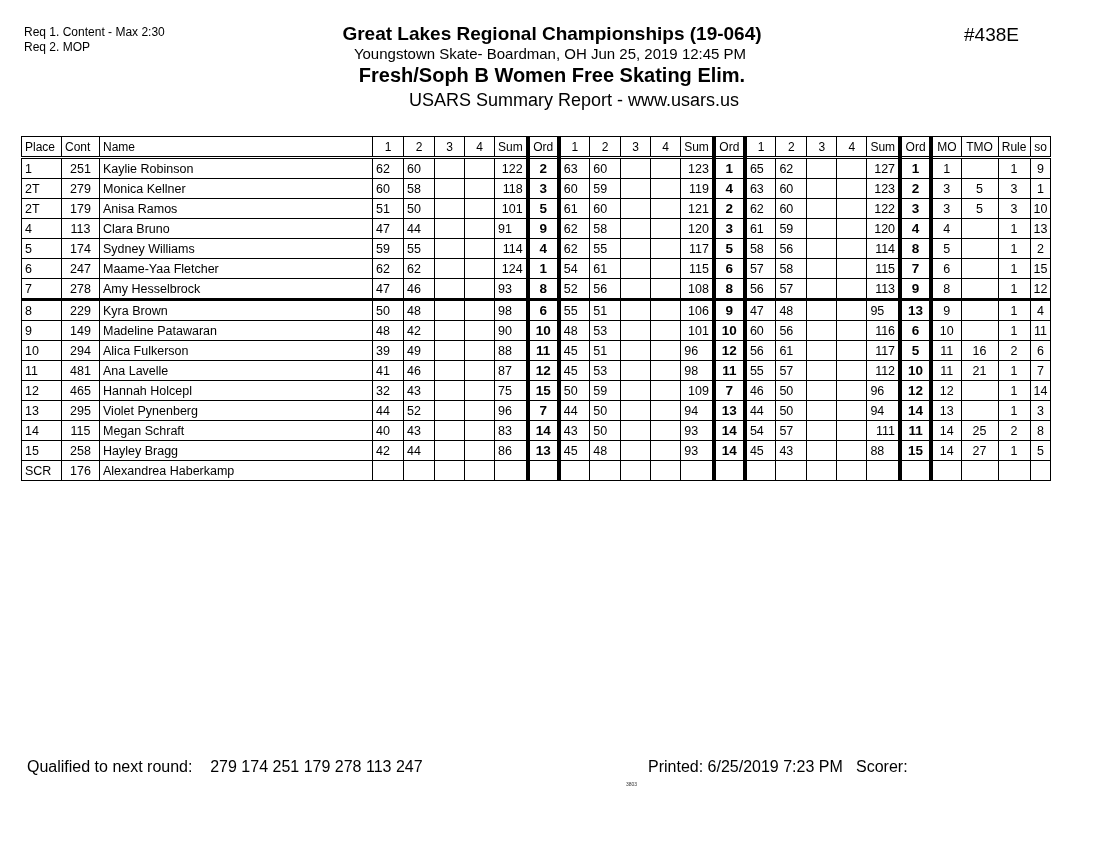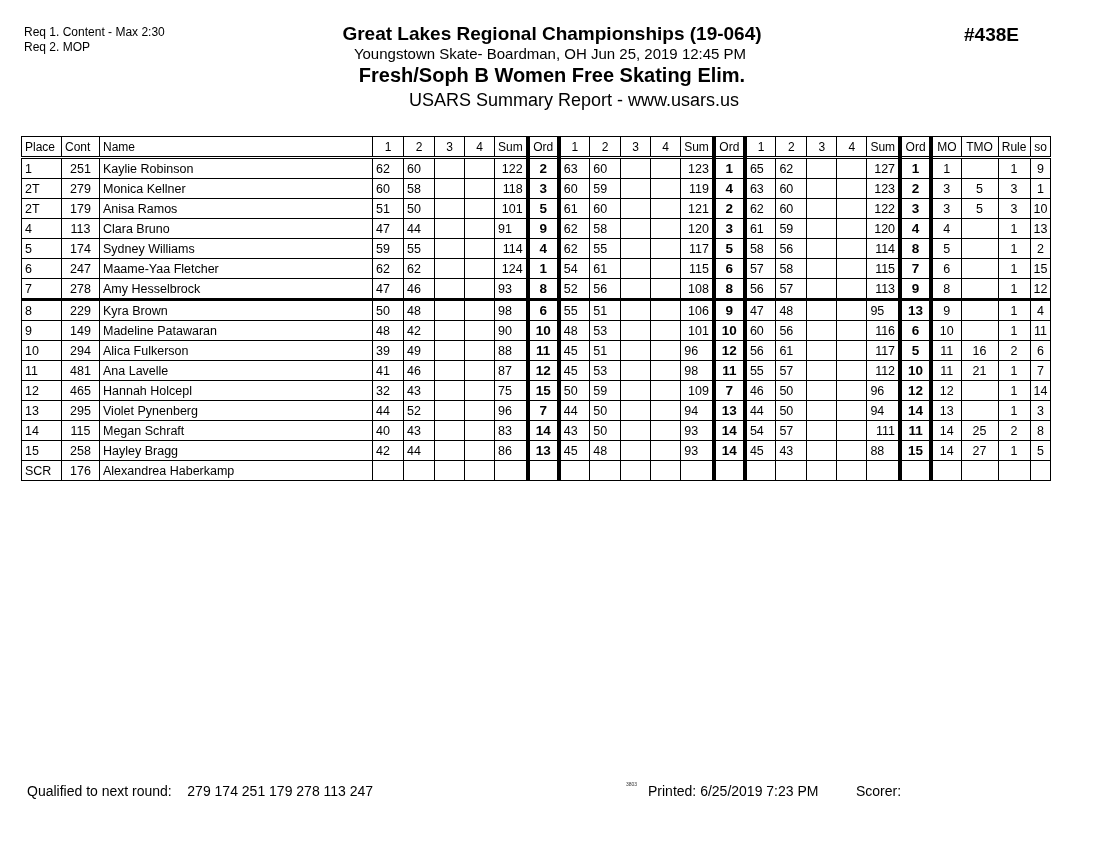--- a/index.html
+++ b/index.html
@@ -6,21 +6,21 @@
   body {
     width: 1100px; height: 850px; position: relative; overflow: hidden;
     font-family: "Liberation Sans", sans-serif; color: #000;
   }
   .req { position: absolute; left: 24px; top: 25px; font-size: 12px; line-height: 15px; }
   .title-block { position: absolute; left: 0; width: 1100px; text-align: center; }
   .t1 { top: 23px; font-size: 19px; font-weight: bold; left: 2px; }
   .t2 { top: 45px; font-size: 15px; }
   .t3 { top: 64px; font-size: 20px; font-weight: bold; left: 2px; }
   .t4 { top: 90px; font-size: 18px; padding-left: 24px; }
-  .eventno { position: absolute; left: 964px; top: 24px; font-size: 19px; font-weight: bold; }
+  .eventno { position: absolute; left: 964px; top: 24px; font-size: 19px; font-weight: normal; }
 
   table.results {
     position: absolute; left: 21px; top: 136px;
     border-collapse: collapse; font-size: 12.5px; table-layout: fixed;
   }
   table.results td, table.results th {
     border: 1px solid #000; padding: 0 3px; height: 19px; font-weight: normal;
     white-space: nowrap; overflow: hidden;
   }
   table.results tr.judge-row td.blank { border: none; }
@@ -30,21 +30,21 @@
   td.c { text-align: center; }
   td.r { text-align: right; }
   td.l { text-align: left; }
   td.ord, th.ord { text-align: center; }
   .bold td { font-weight: bold; }
   .bold td.score { font-weight: normal; }
   td.ord { font-weight: bold !important; font-size: 13.5px; }
   .thick-l { border-left: 4px solid #000 !important; }
   tr.cut td { border-bottom: 3px solid #000; }
 
-  .footer { position: absolute; top: 783px; font-size: 14px; }
+  .footer { position: absolute; top: 758px; font-size: 16px; }
   .f-qual { left: 27px; }
   .f-code { left: 626px; top: 781px; font-size: 5px; color: #333; }
   .f-printed { left: 648px; }
   .f-scorer { left: 856px; }
 </style>
 </head>
 <body>
 
 <div class="req">
   <div>Req  1.  Content - Max 2:30</div>

